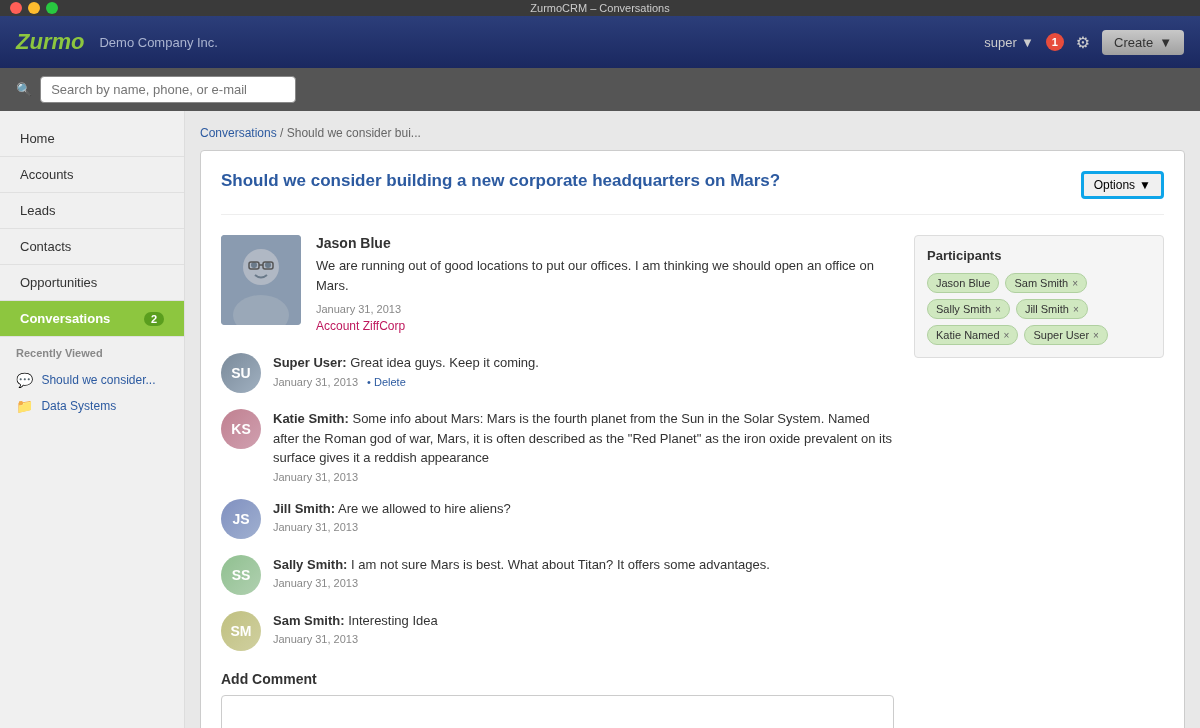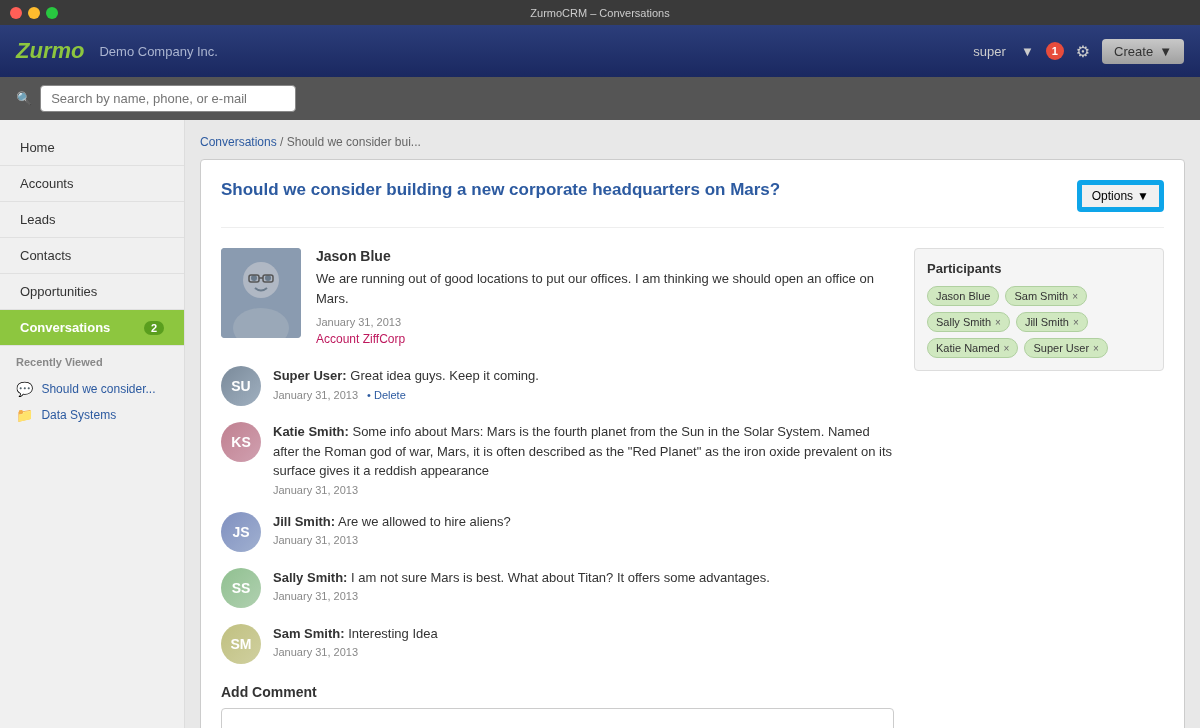--- a/index.html
+++ b/index.html
@@ -1,21 +1,21 @@
 <!DOCTYPE html>
 <html><head>
   <meta charset="utf-8">
   <style>
     * { box-sizing: border-box; margin: 0; padding: 0; }
     body { font-family: Arial, sans-serif; font-size: 13px; background: #e8e8e8; color: #333; min-height: 728px; }
 
     
     .title-bar {
       background: #3a3a3a;
-      height: 25px;
+      height: 16px;
       display: flex;
       align-items: center;
       justify-content: center;
       position: relative;
     }
     .title-bar-buttons {
       position: absolute;
       left: 10px;
       display: flex;
       gap: 6px;
@@ -34,21 +34,21 @@
       height: 52px;
       display: flex;
       align-items: center;
       padding: 0 16px;
       justify-content: space-between;
     }
     .logo-area { display: flex; align-items: center; gap: 15px; }
     .logo-text { color: #8dc63f; font-size: 22px; font-weight: bold; font-style: italic; }
     .company-text { color: #aab4d0; font-size: 13px; }
     .nav-right { display: flex; align-items: center; gap: 12px; }
-    .user-btn { color: #ccc; font-size: 13px; cursor: pointer; display: flex; align-items: center; gap: 15px; }
+    .user-btn { color: #ccc; font-size: 13px; cursor: pointer; display: flex; align-items: center; gap: 4px; }
     .notif-badge {
       background: #e74c3c; color: white; border-radius: 50%;
       width: 18px; height: 18px; display: flex; align-items: center; justify-content: center;
       font-size: 11px; font-weight: bold;
     }
     .gear-icon { color: #ccc; font-size: 16px; cursor: pointer; }
     .create-btn {
       background: linear-gradient(to bottom, #c8c8c8, #a0a0a0);
       color: #333; border: none; padding: 5px 12px;
       border-radius: 4px; cursor: pointer; font-size: 13px;
@@ -136,21 +136,21 @@
     .conv-header {
       display: flex;
       justify-content: space-between;
       align-items: flex-start;
       margin-bottom: 20px;
       border-bottom: 1px solid #eee;
       padding-bottom: 15px;
     }
     .conv-title { color: #2c5aa0; font-size: 17px; font-weight: bold; }
     .options-btn {
-      background: #f0f0f0; border: 5px solid #0ea5e9;
+      background: #f0f0f0; border: 3px solid #0ea5e9;
       padding: 4px 10px; border-radius: 4px; cursor: pointer;
       font-size: 12px; display: flex; align-items: center; gap: 4px;
     }
 
     
     .op-post {
       display: flex;
       gap: 15px;
       margin-bottom: 20px;
     }

